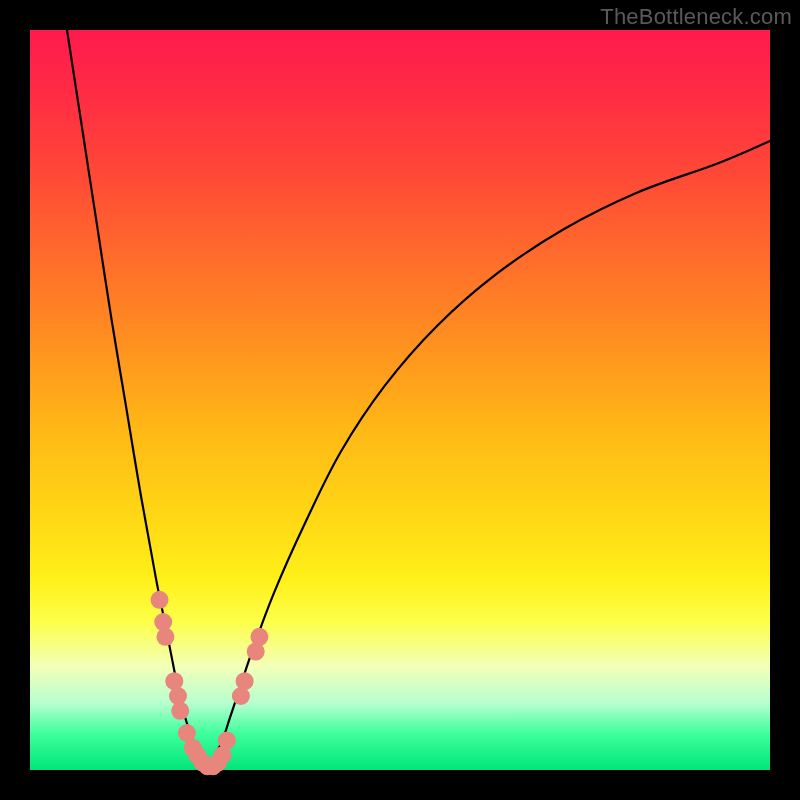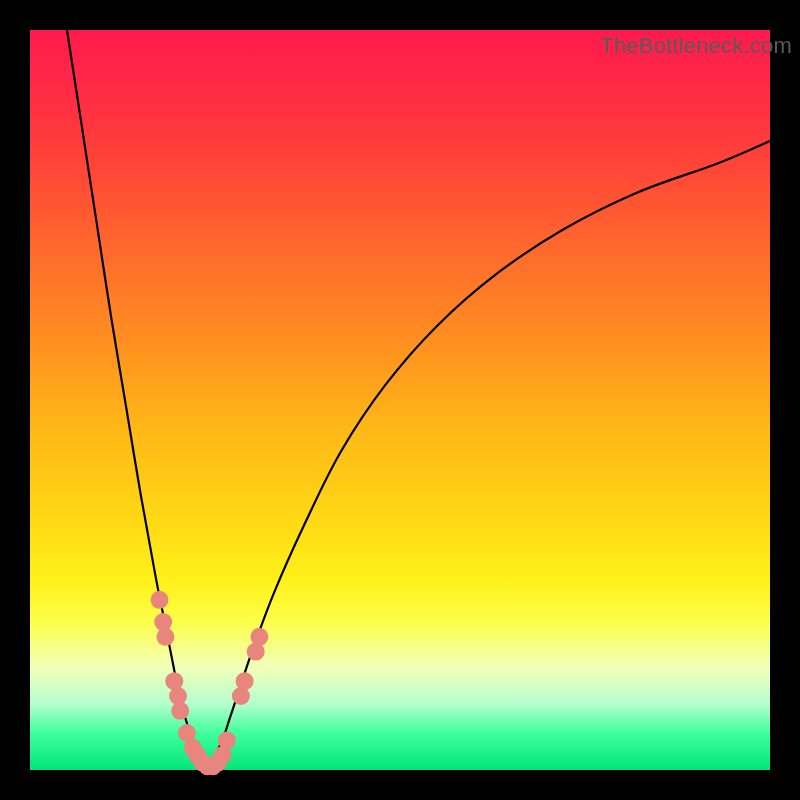--- a/index.html
+++ b/index.html
@@ -43,21 +43,20 @@
   }
   .watermark {
     position: absolute;
     top: 4px;
     right: 8px;
     color: #5a5a5a;
     font-size: 22px;
     font-weight: 500;
     letter-spacing: 0.2px;
     user-select: none;
-    margin-top: 29px;
   }
   svg.curve {
     position: absolute;
     left: 0;
     top: 0;
     width: 740px;
     height: 740px;
     overflow: visible;
   }
 </style>

